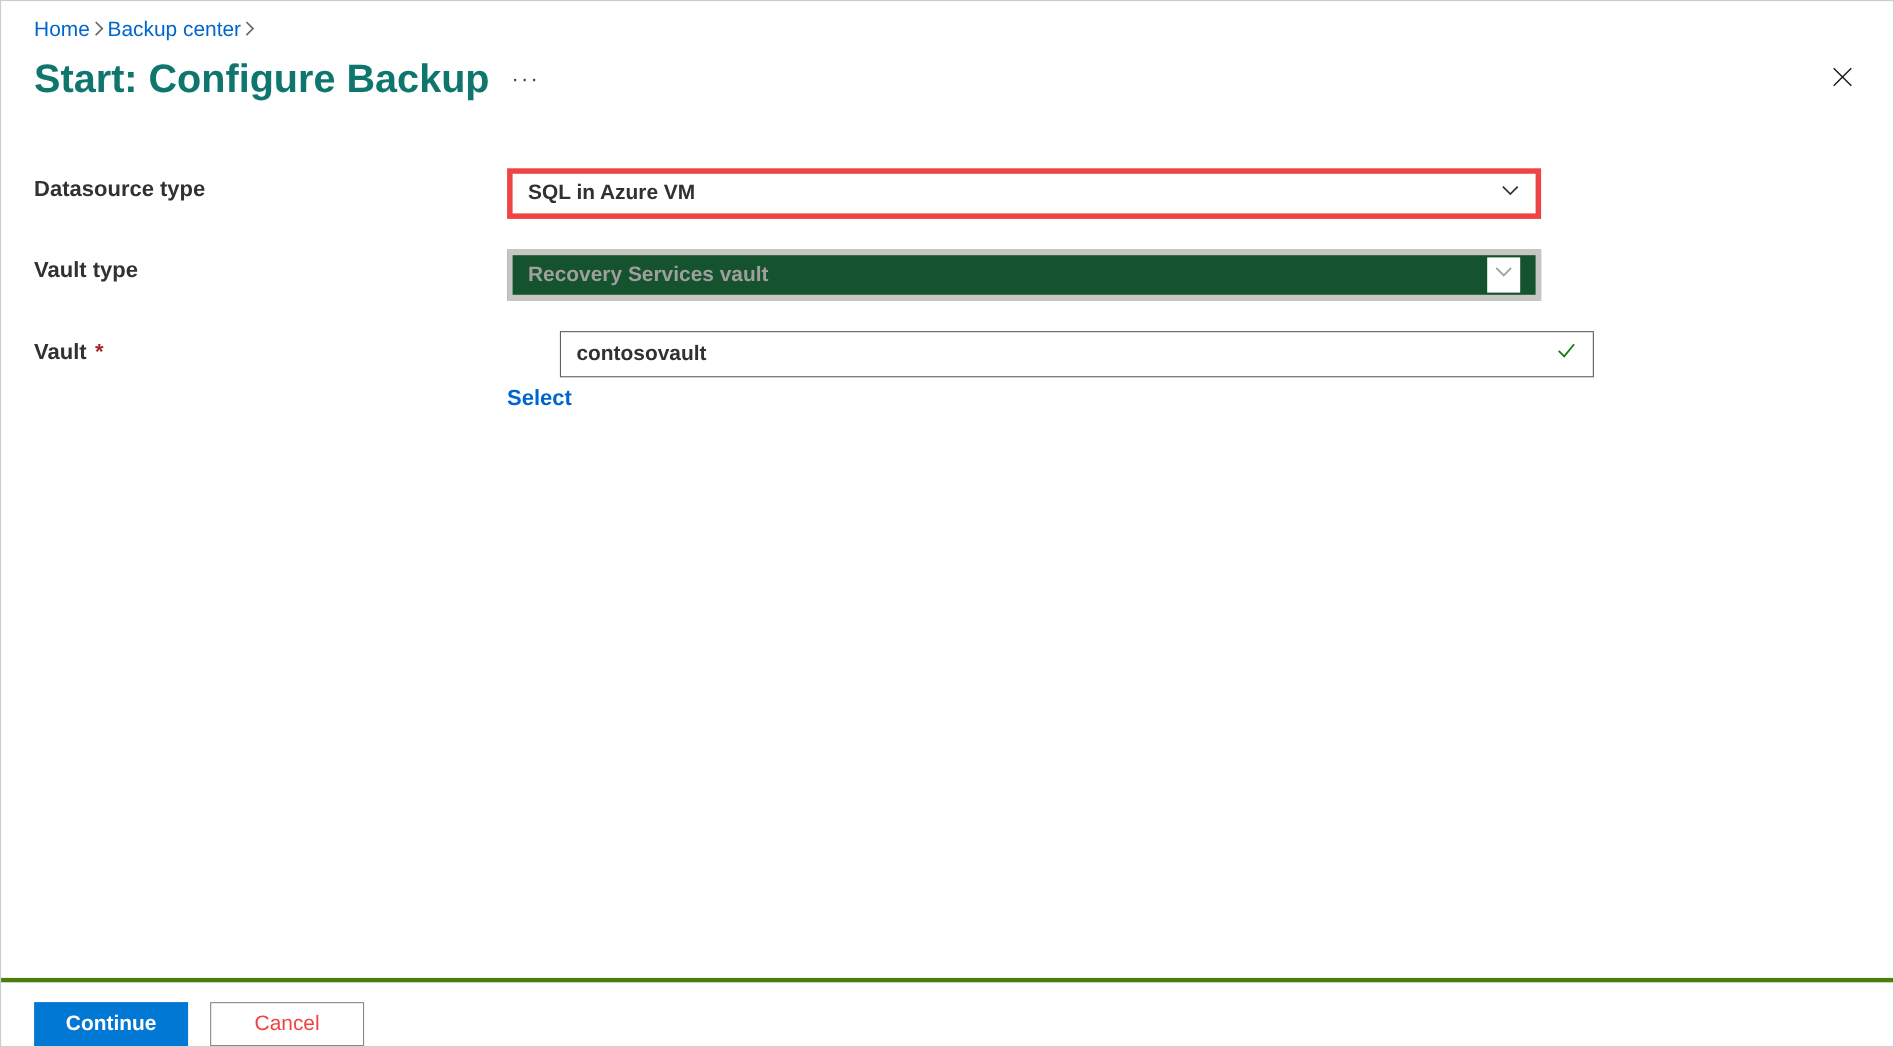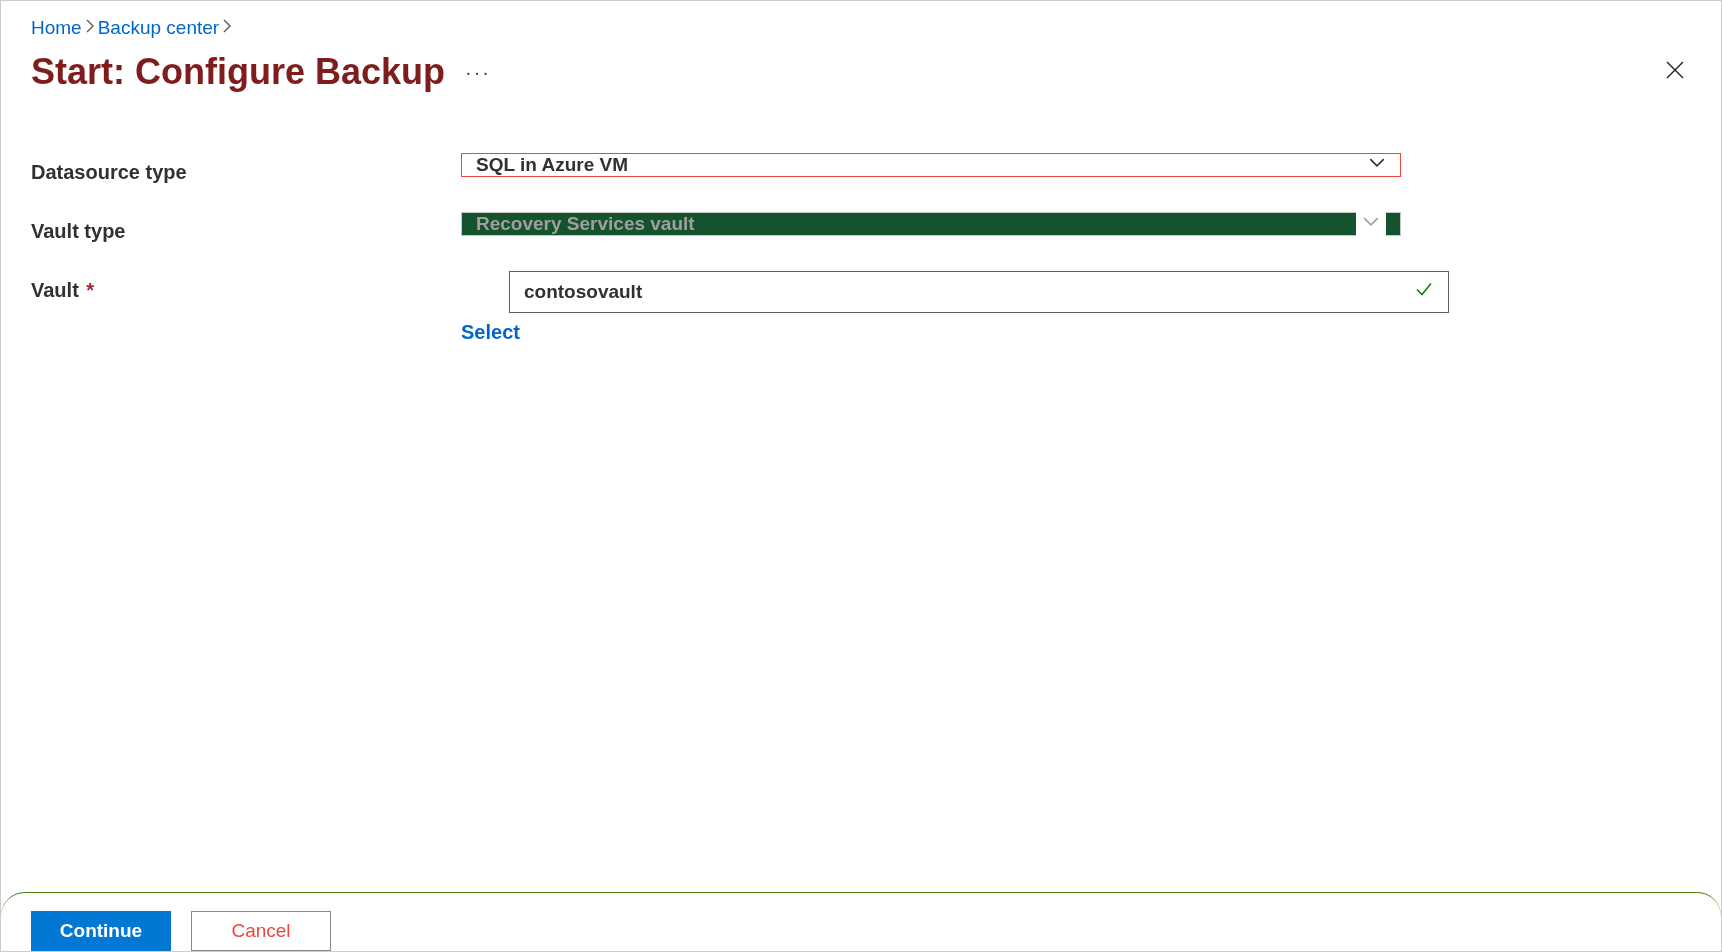--- a/index.html
+++ b/index.html
@@ -34,21 +34,21 @@
       font-size: 16px;
     }
     .header-row {
       display: flex;
       align-items: center;
       padding: 4px 30px 20px 30px;
     }
     .page-title {
       font-size: 36px;
       font-weight: 600;
-      color: #7f1d1d;
+      color: #0f766e;
       margin-right: 20px;
     }
     .more-dots {
       font-size: 20px;
       color: #444;
       letter-spacing: 2px;
       cursor: pointer;
     }
     .close-btn {
       margin-left: auto;
@@ -79,25 +79,25 @@
     .form-label .required {
       color: #a4262c;
       margin-left: 2px;
     }
     .form-control-wrap {
       flex: 1;
       max-width: 940px;
     }
     .select-box {
       width: 100%;
-      height: 24px;
-      border: 1px solid #ef4444;
-      background: #fff;
-      display: flex;
-      align-items: flex-start;
+      height: 46px;
+      border: 5px solid #ef4444;
+      background: #fff;
+      display: flex;
+      align-items: center;
       padding: 0 14px;
       font-size: 19px;
       color: #323130;
       position: relative;
       cursor: pointer;
     }
     .select-box.disabled {
       background: #14532d;
       border-color: #c8c6c4;
       color: #a19f9d;
@@ -135,25 +135,24 @@
     }
     .select-link {
       color: #0066cc;
       font-size: 20px;
       text-decoration: none;
       display: inline-block;
       margin-top: 8px;
       cursor: pointer;
     }
     .footer-bar {
-      border-top: 1px solid #4d7c0f;
+      border-top: 4px solid #4d7c0f;
       padding: 18px 30px 0px 30px;
       display: flex;
       gap: 20px;
-      border-radius: 24px;
     }
     .btn {
       height: 40px;
       min-width: 140px;
       font-size: 19px;
       border: none;
       cursor: pointer;
       padding: 0 18px;
     }
     .btn-primary {

